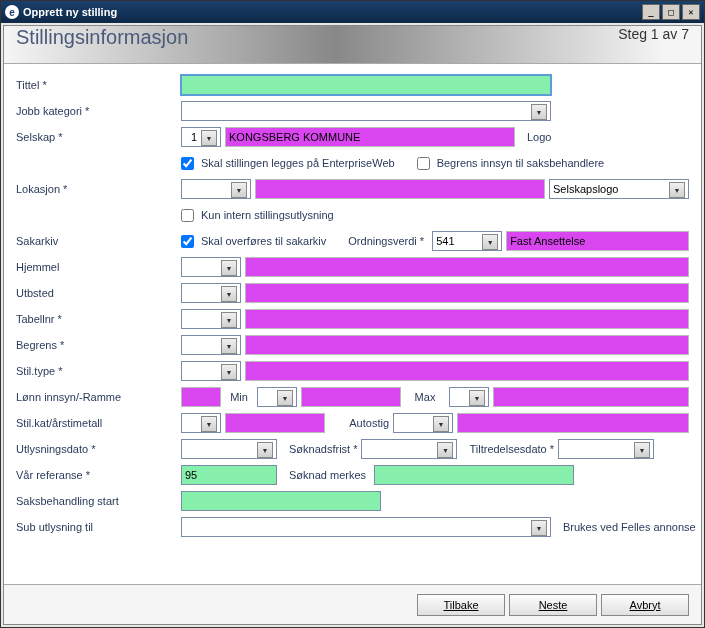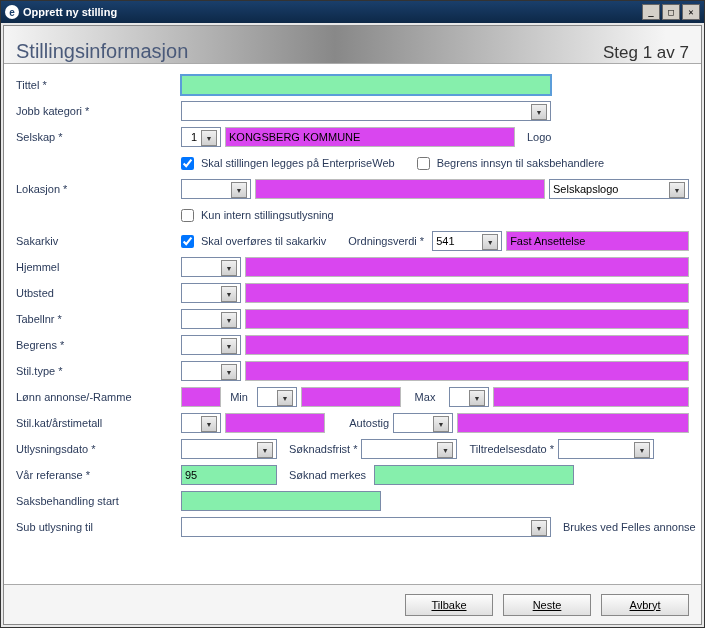--- a/index.html
+++ b/index.html
@@ -4,35 +4,35 @@
 <style>
 * { box-sizing: border-box; margin: 0; padding: 0; }
 body { font-family: Tahoma, Arial, sans-serif; font-size: 11px; background: #7a7a7a; width: 705px; height: 628px; overflow: hidden; }
 .window { width: 705px; height: 628px; background: #e8e8e8; border: 1px solid #333; display: flex; flex-direction: column; }
 .titlebar { height: 22px; background: linear-gradient(to bottom, #1a3f6b, #0d2847); color: #fff; display: flex; align-items: center; padding: 0 4px; font-size: 11px; font-weight: bold; }
 .titlebar .icon { width: 14px; height: 14px; border-radius: 50%; background: #fff; color: #1a3f6b; display: flex; align-items: center; justify-content: center; font-size: 10px; margin-right: 4px; font-weight: bold; }
 .titlebar .title { flex: 1; }
 .titlebar .winbtns { display: flex; gap: 2px; }
 .titlebar .winbtn { width: 18px; height: 16px; background: #d4d0c8; border: 1px solid #666; color: #000; display: flex; align-items: center; justify-content: center; font-size: 9px; cursor: pointer; font-family: monospace; }
 .content { flex: 1; background: #fff; margin: 2px; border: 1px solid #888; display: flex; flex-direction: column; }
-.header { height: 38px; background: linear-gradient(to right, #f5f5f5, #888, #f5f5f5 95%); display: flex; align-items: flex-end; padding: 0 12px; border-bottom: 1px solid #aaa; }
+.header { height: 38px; background: linear-gradient(to right, #f5f5f5, #888, #f5f5f5 95%); display: flex; align-items: flex-start; padding: 0 12px; border-bottom: 1px solid #aaa; }
 .header h1 { font-size: 20px; font-weight: normal; color: #4a5a7a; flex: 1; }
-.header .step { font-size: 17px; color: #333; }
+.header .step { font-size: 14px; color: #333; }
 .form { flex: 1; padding: 10px 12px; overflow: auto; }
 .row { display: flex; align-items: center; margin-bottom: 4px; min-height: 22px; }
 .label { width: 165px; color: #2a3a5a; flex-shrink: 0; }
 .controls { flex: 1; display: flex; align-items: center; gap: 4px; flex-wrap: nowrap; }
 input[type="text"] { height: 20px; border: 1px solid #7a8ba8; padding: 0 3px; font-size: 11px; font-family: inherit; background: #86efac; }
 input[type="text"][readonly] { background: #d946ef; border-color: #bbb; }
 .select-fake { height: 20px; border: 1px solid #7a8ba8; background: #fff; display: flex; align-items: center; position: relative; }
 .select-fake::after { content: "▼"; font-size: 7px; position: absolute; right: 3px; top: 2px; width: 14px; height: 14px; background: linear-gradient(#f0f0f0,#d0d0d0); border: 1px solid #888; display: flex; align-items: center; justify-content: center; color: #333; }
 .select-fake span { padding: 0 3px; }
 input[type="checkbox"] { width: 13px; height: 13px; margin: 0; }
 .cblabel { color: #2a3a5a; margin-left: 3px; margin-right: 18px; }
-.footer { height: 40px; border-top: 1px solid #aaa; display: flex; align-items: center; justify-content: flex-end; padding: 0 12px; gap: 10px; background: #f5f5f5; }
+.footer { height: 40px; border-top: 1px solid #aaa; display: flex; align-items: center; justify-content: flex-end; padding: 0 12px; gap: 4px; background: #f5f5f5; }
 .btn { width: 88px; height: 22px; background: linear-gradient(#fdfdfd,#e0e0e0); border: 1px solid #888; font-size: 11px; font-family: inherit; cursor: pointer; text-decoration: underline; text-decoration-color: transparent; }
 .btn span { text-decoration: underline; }
 .w40{width:40px}.w60{width:60px}.w70{width:70px}.w96{width:96px}.w100{width:100px}.w140{width:140px}.w200{width:200px}.w290{width:290px}.w370{width:370px}.fl{flex:1}
 .sublabel{color:#2a3a5a;white-space:nowrap}
 </style>
 </head>
 <body>
 
 <div class="window">
   <div class="titlebar">
@@ -166,21 +166,21 @@
         <div class="label">Stil.type *</div>
         <div class="controls">
           <div class="select-fake w60">
               <span></span>
             </div>
           <input type="text" readonly="" class="fl" style="">
         </div>
       </div>
 
       <div class="row">
-        <div class="label">Lønn annonse/-Ramme</div>
+        <div class="label">Lønn innsyn/-Ramme</div>
         <div class="controls">
           <input type="text" readonly="" class="w40" style="">
           <span class="sublabel" style="width:28px;text-align:center">Min</span>
           <div class="select-fake w40">
               <span></span>
             </div>
           <input type="text" readonly="" class="w100" style="">
           <span class="sublabel" style="width:40px;text-align:center">Max</span>
           <div class="select-fake w40">
               <span></span>

